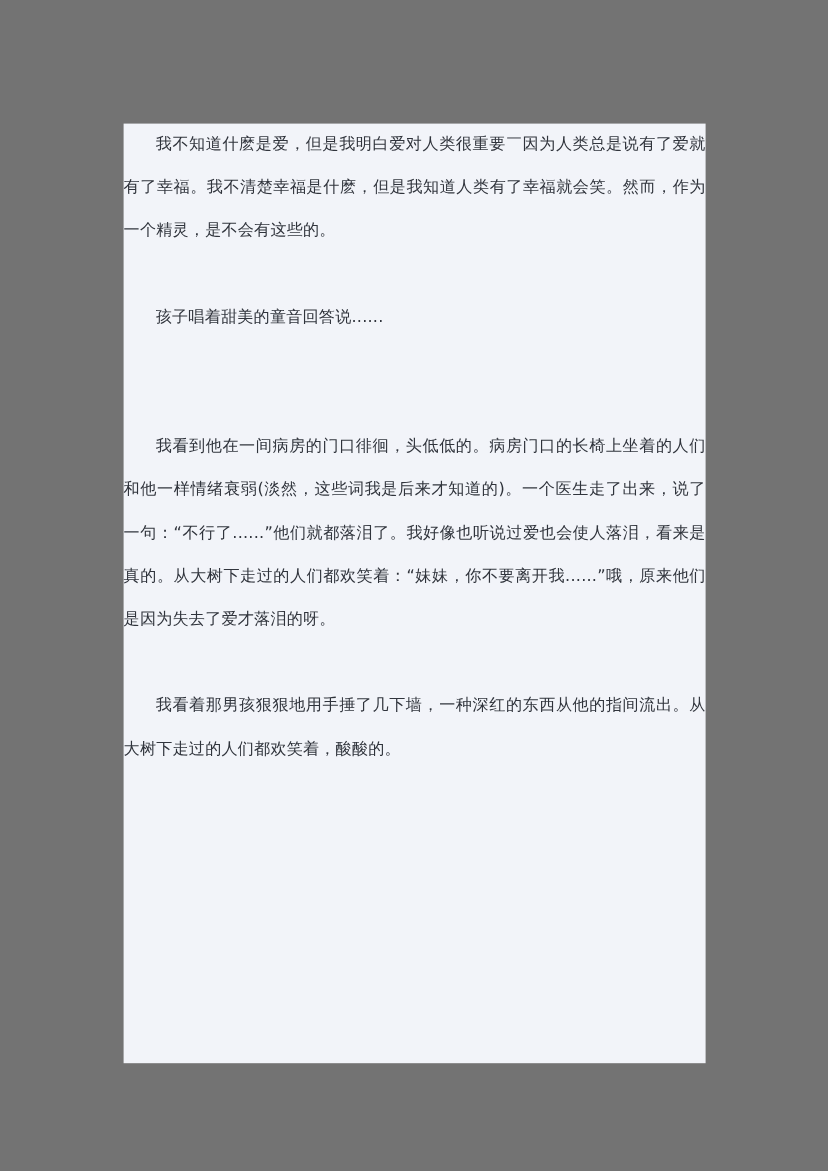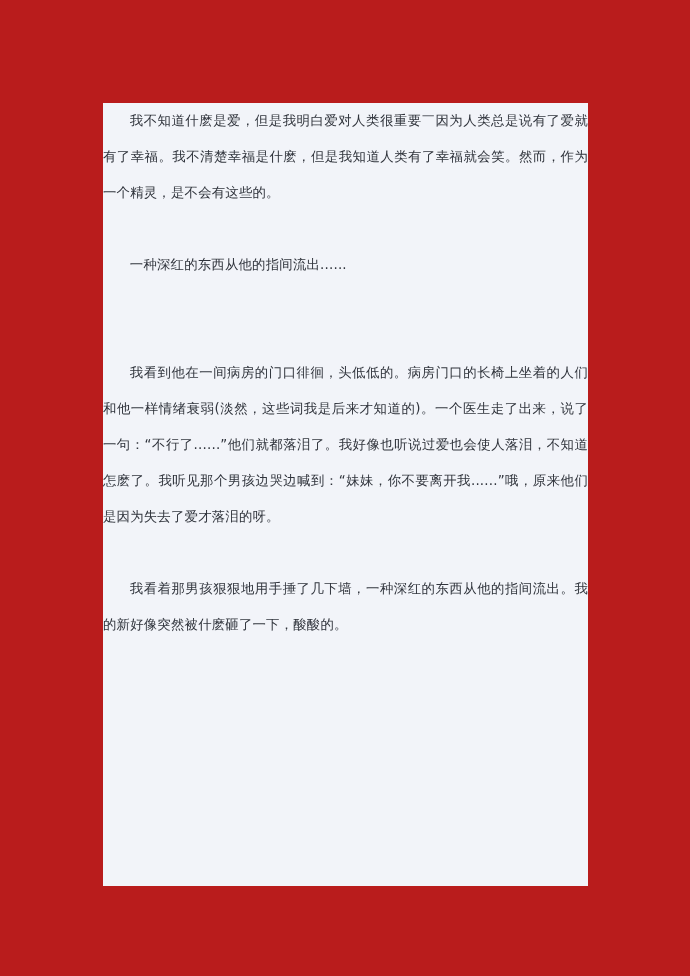--- a/index.html
+++ b/index.html
@@ -16,21 +16,21 @@
     position: relative;
   }
 
   
   .page-sheet {
     position: absolute;
     left: 0;
     top: 0;
     width: 690px;
     height: 976px;
-    background: #b91c1c;
+    background: #737373;
   }
 
   
   .content-block {
     position: absolute;
     left: 103px;
     top: 103px;
     width: 485px;
     height: 783px;
     background: #f2f4f9;
@@ -70,27 +70,27 @@
 </head>
 <body>
 
 <div class="page-sheet">
   <div class="content-block">
     <div class="doc-body">
 
       <p class="para">我不知道什麽是爱，但是我明白爱对人类很重要￣因为人类总是说有了爱就有了幸福。我不清楚幸福是什麽，但是我知道人类有了幸福就会笑。然而，作为一个精灵，是不会有这些的。</p>
       <div class="para-gap"></div>
 
-      <p class="para">一种深红的东西从他的指间流出......</p>
+      <p class="para">孩子唱着甜美的童音回答说......</p>
       <div class="para-gap"></div>
 
       <div class="para-gap"></div>
 
-      <p class="para">我看到他在一间病房的门口徘徊，头低低的。病房门口的长椅上坐着的人们和他一样情绪衰弱(淡然，这些词我是后来才知道的)。一个医生走了出来，说了一句：“不行了......”他们就都落泪了。我好像也听说过爱也会使人落泪，不知道怎麽了。我听见那个男孩边哭边喊到：“妹妹，你不要离开我......”哦，原来他们是因为失去了爱才落泪的呀。</p>
+      <p class="para">我看到他在一间病房的门口徘徊，头低低的。病房门口的长椅上坐着的人们和他一样情绪衰弱(淡然，这些词我是后来才知道的)。一个医生走了出来，说了一句：“不行了......”他们就都落泪了。我好像也听说过爱也会使人落泪，看来是真的。从大树下走过的人们都欢笑着：“妹妹，你不要离开我......”哦，原来他们是因为失去了爱才落泪的呀。</p>
       <div class="para-gap"></div>
 
-      <p class="para">我看着那男孩狠狠地用手捶了几下墙，一种深红的东西从他的指间流出。我的新好像突然被什麽砸了一下，酸酸的。</p>
+      <p class="para">我看着那男孩狠狠地用手捶了几下墙，一种深红的东西从他的指间流出。从大树下走过的人们都欢笑着，酸酸的。</p>
       <div class="para-gap"></div>
 
 
     </div>
   </div>
 </div>
 
 </body></html>

